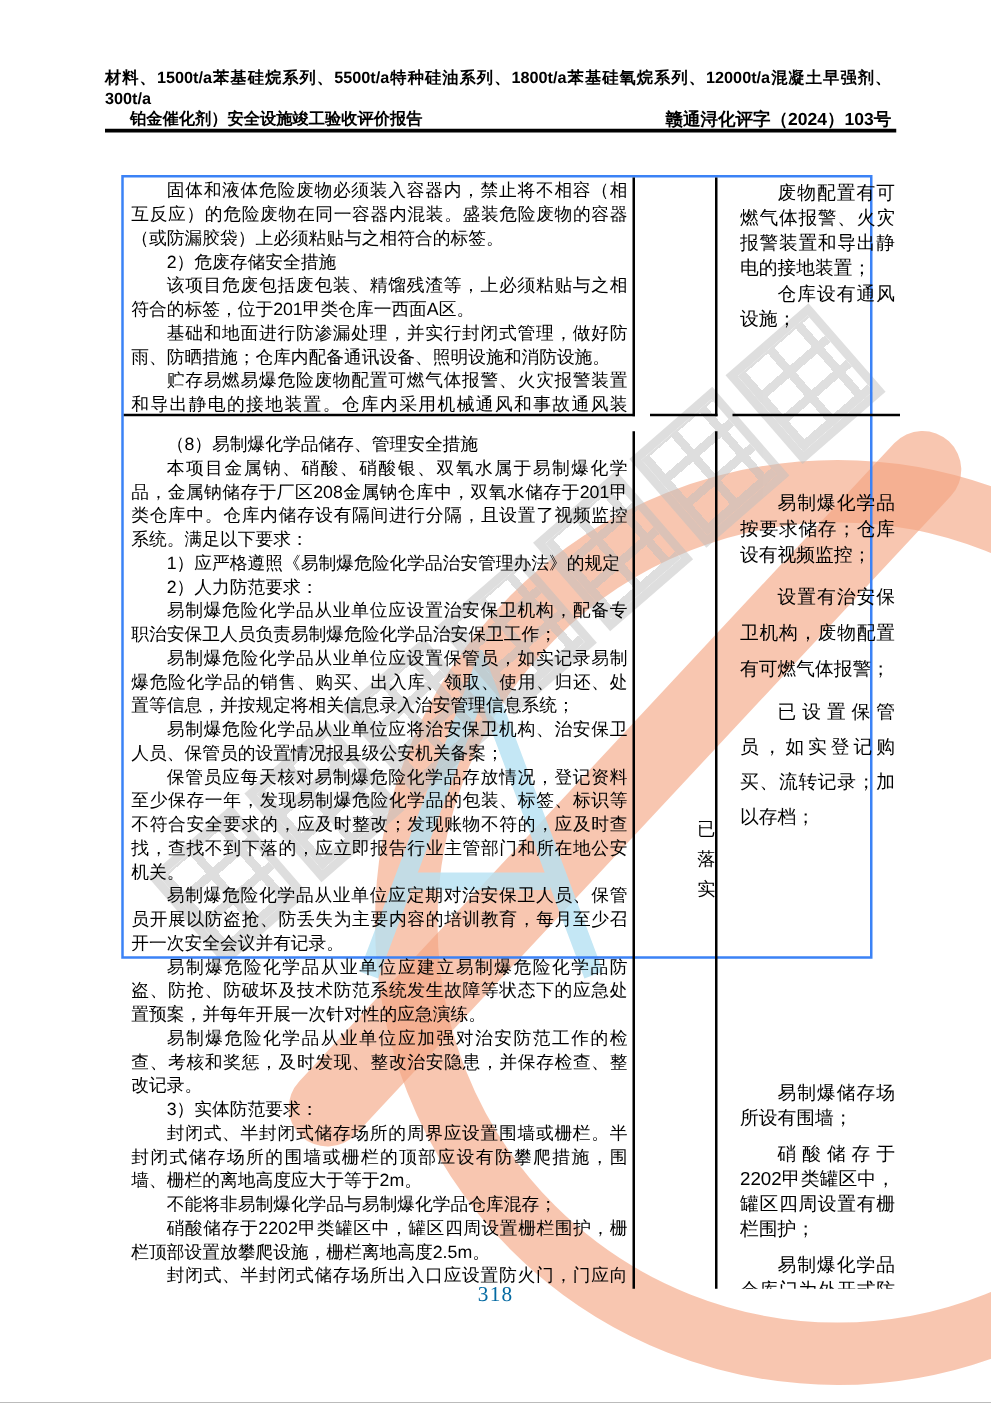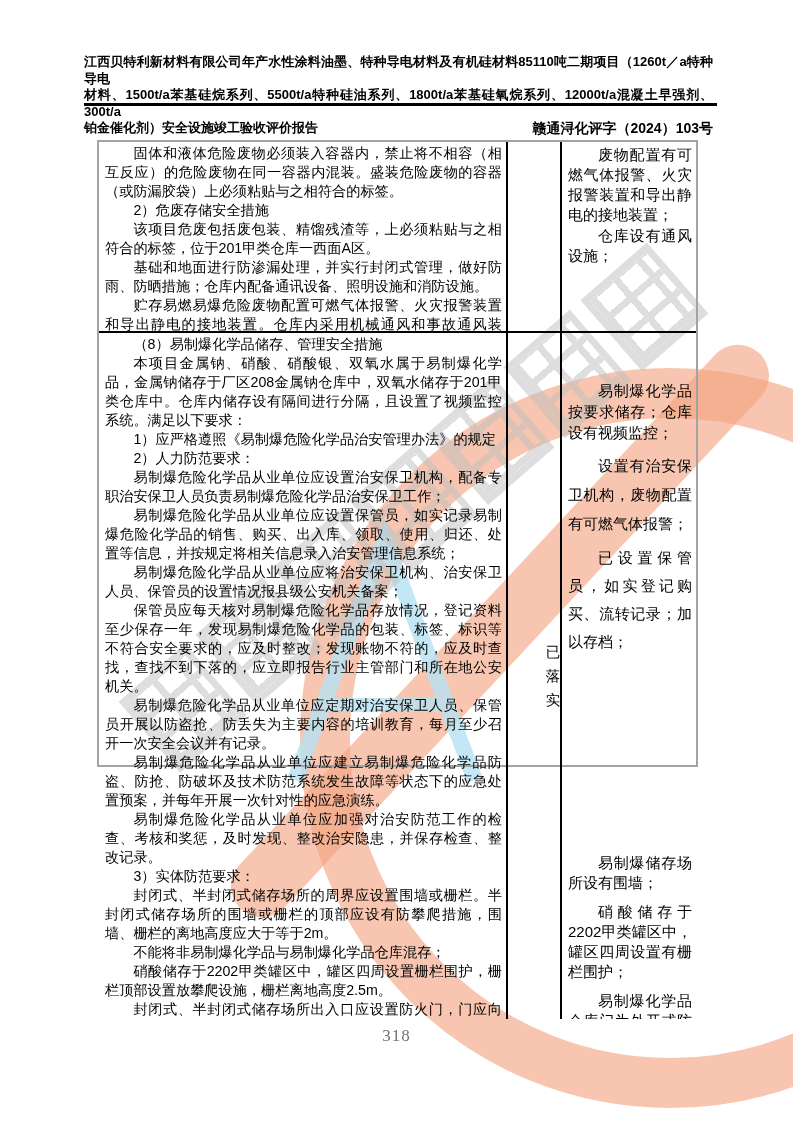--- a/index.html
+++ b/index.html
@@ -31,28 +31,28 @@
       repeating-linear-gradient(0deg, var(--wmgray,#c0c0c0) 0 7px, transparent 7px 26px),
       repeating-linear-gradient(90deg, var(--wmgray,#c0c0c0) 0 7px, transparent 7px 30px);
     background-clip:padding-box;
   }
   
   .hdr {
     position:absolute; z-index:2; left:84px; top:54px; width:629px;
     font-size:13px; font-weight:bold; line-height:16.5px; letter-spacing:0;
   }
   .hdr .h-line { text-align:justify; }
-  .hdr .h-line3 { display:flex; justify-content:space-between; align-items:flex-end; }
+  .hdr .h-line3 { display:flex; justify-content:space-between; align-items:flex-end;margin-left:20px; }
   .hdr .doc-no { font-weight:700; font-size:14px; }
   .hdr-rule { position:absolute; z-index:2; left:84px; top:103px; width:633px; height:3px; background:#000; }
   
   .tbl {
     position:absolute; z-index:2; left:97px; top:140px; width:601px; height:627px;
-    border:2px solid #a3a3a3; box-sizing:border-box;
-    display:grid; grid-template-columns:409px 54px 134px; grid-template-rows:191px 686px;
+    border:2px solid #3b82f6; box-sizing:border-box;
+    display:grid; grid-template-columns:409px 54px 134px; grid-template-rows:191px 686px;gap:12px;
   }
   .cell { box-sizing:border-box; overflow:hidden; }
   .c-right { border-right:2px solid #000;padding-left:38px; }
   .c-bot { border-bottom:2px solid #000; }
   .c-main { padding:2px 4px 0 6px; }
   .c-main p {
     margin:0; font-size:14.2px; line-height:19px; text-indent:2em; text-align:justify;
   }
   .c-remarks { padding:3px 4px 0 6px; }
   .c-remarks p {
@@ -66,21 +66,21 @@
   .rem-top p:nth-of-type(1) { line-height:21px; margin-bottom:8px;margin-top:44px; }
   .rem-top p:nth-of-type(2) { line-height:29px; margin-bottom:6px; }
   .rem-top p:nth-of-type(3) { line-height:28px; }
   .rem-spacer { height:196px; }
   .rem-bottom p { margin-bottom:9px; }
   .rem-bottom p:nth-of-type(3) { margin-bottom:18px; }
   
   .pageno {
     position:absolute; z-index:2; left:0; top:1026px; width:100%;
     text-align:center; font-size:17px; font-family:"Liberation Serif","DejaVu Serif",serif;
-    color:#737373; letter-spacing:1px;
+    color:#0369a1; letter-spacing:1px;
   }
 </style>
 </head>
 <body>
 
 <div class="page">
 
   <div class="wm">
     <div class="wm-ring"></div>
     <div class="wm-slash"></div>
@@ -93,21 +93,20 @@
       <div class="wm-glyph"></div>
       <div class="wm-glyph"></div>
       <div class="wm-glyph"></div>
       <div class="wm-glyph"></div>
       <div class="wm-glyph"></div>
       <div class="wm-glyph"></div>
     </div>
   </div>
 
   <div class="hdr">
-    <div class="h-line">江西贝特利新材料有限公司年产水性涂料油墨、特种导电材料及有机硅材料85110吨二期项目（1260t／a特种导电</div>
     <div class="h-line">材料、1500t/a苯基硅烷系列、5500t/a特种硅油系列、1800t/a苯基硅氧烷系列、12000t/a混凝土早强剂、300t/a</div>
     <div class="h-line3">
       <span>铂金催化剂）安全设施竣工验收评价报告</span>
       <span class="doc-no">赣通浔化评字（2024）103号</span>
     </div>
   </div>
   <div class="hdr-rule"></div>
 
   <div class="tbl">
 

